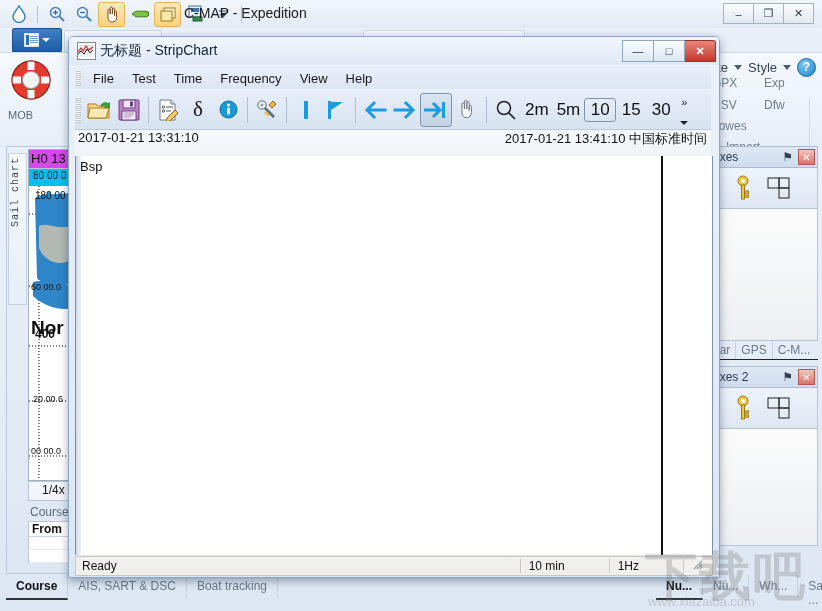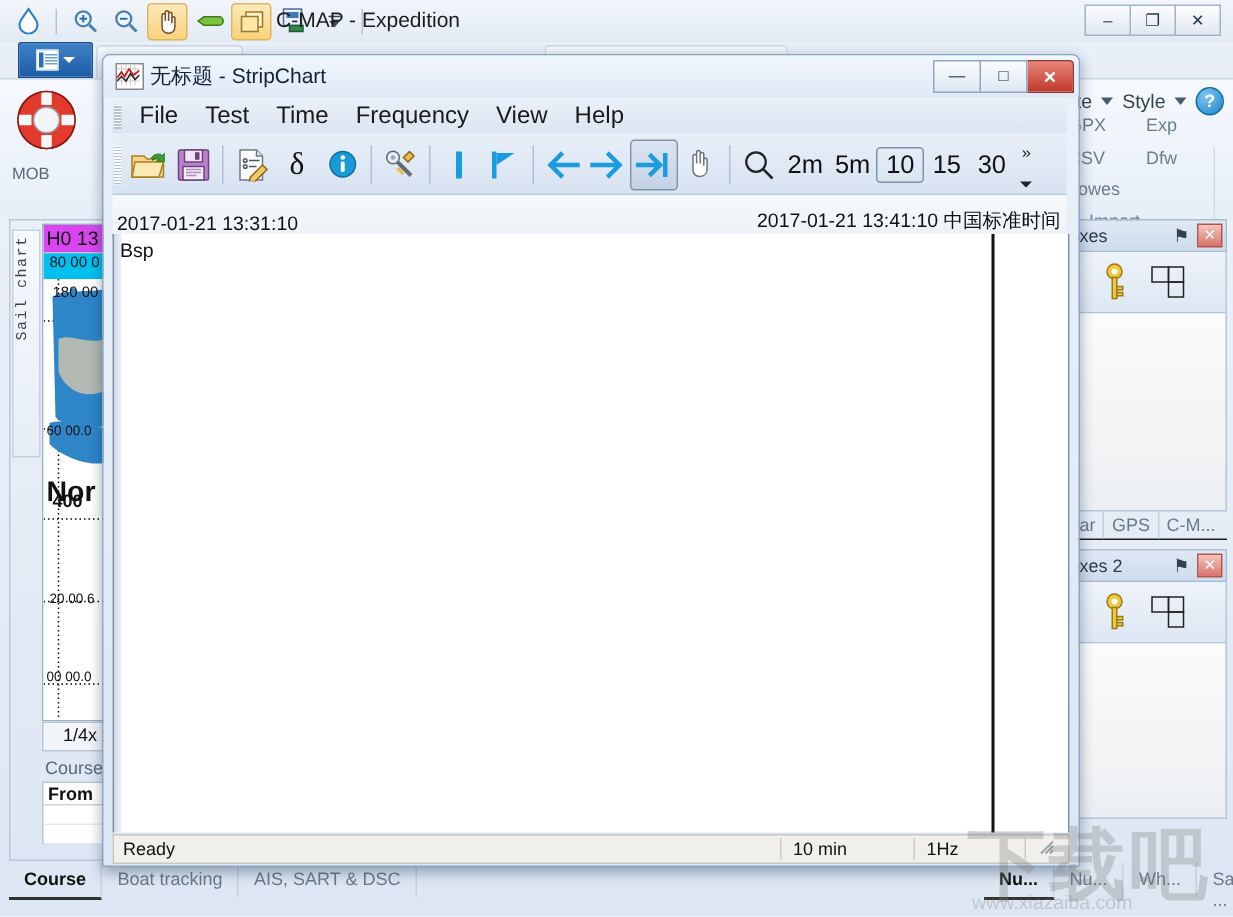--- a/index.html
+++ b/index.html
@@ -112,35 +112,35 @@
   .sc-winbtns{position:absolute;right:3px;top:3px;display:flex;}
   .scb{width:30px;height:20px;border:1px solid #8fa7c1;background:linear-gradient(#fbfdfe,#dde7f3);
     display:flex;align-items:center;justify-content:center;font-size:11px;color:#203040;}
   .scb+.scb{border-left:none;}
   .scb.close{background:linear-gradient(#e8867a,#c0392b);border-color:#93332a;color:#fff;font-weight:bold;
     border-radius:0 3px 0 0;}
   .sc-menubar{position:absolute;left:6px;top:30px;width:636px;height:22px;
     background:linear-gradient(#e8eff9,#dbe5f2);display:flex;align-items:center;}
   .sc-menubar .grip{width:5px;height:16px;margin:0 3px 0 1px;
     background:repeating-linear-gradient(#fff 0 1px,#aab9ca 1px 2px);opacity:.8;}
-  .mi{font-size:16px;color:#1a1a1a;padding:2px 9px;}
+  .mi{font-size:13px;color:#1a1a1a;padding:2px 9px;}
   .sc-toolbar{position:absolute;left:6px;top:53px;width:636px;height:39px;
     background:linear-gradient(#e7eef8,#d8e3f1);border-bottom:1px solid #b9c8da;display:flex;align-items:center;}
   .sc-toolbar .grip{width:5px;height:26px;margin:0 3px 0 1px;
     background:repeating-linear-gradient(#fff 0 1px,#aab9ca 1px 2px);opacity:.8;}
   .tbtn{width:30px;height:32px;display:flex;align-items:center;justify-content:center;border-radius:3px;}
   .tbtn.sel{background:linear-gradient(#dbe5f1,#c3d2e4);border:1px solid #7f94ab;}
   .tsep{width:1px;height:26px;background:#b0c0d2;margin:0 4px;}
   .zbtn{font-size:17px;color:#111;padding:0 4px;min-width:22px;text-align:center;
     font-family:"Liberation Sans",sans-serif;}
   .zbtn.sel{border:1px solid #7f94ab;border-radius:3px;background:linear-gradient(#e9eff7,#d2dde d);padding:1px 4px;}
   .chev{position:absolute;right:2px;top:4px;width:12px;text-align:center;font-size:11px;color:#222;line-height:11px;}
 
   .sc-timerow{position:absolute;left:6px;top:93px;width:636px;height:26px;
-    background:linear-gradient(#f6f9fc,#eef3f9);display:flex;align-items:flex-end;
+    background:linear-gradient(#f6f9fc,#eef3f9);display:flex;align-items:flex-start;
     border-bottom:1px solid #111;}
   .tr-left{font-size:13px;color:#111;padding-left:3px;}
   .tr-right{margin-left:auto;font-size:13px;color:#111;padding-right:4px;}
 
   .sc-plot{position:absolute;left:6px;top:119px;width:636px;height:399px;background:#fff;
     border-left:1px solid #7d8fa3;border-right:1px solid #7d8fa3;}
   .plot-label{position:absolute;left:4px;top:3px;font-size:13px;color:#111;}
   .plot-cursor{position:absolute;top:0;width:2px;height:399px;background:#111;}
   .sc-vscroll{position:absolute;left:0;top:0;width:5px;height:399px;
     background:linear-gradient(to right,#cfd9e6,#eef3f9);}
@@ -294,22 +294,22 @@
         <div class="cp-grid">
           <div class="cp-hdr">From</div>
           <div class="cp-row"></div>
           <div class="cp-row"></div>
         </div>
       </div>
     </div>
 
     <div class="btabs">
       <div class="btab active">Course</div>
+      <div class="btab">AIS, SART &amp; DSC</div>
       <div class="btab">Boat tracking</div>
-      <div class="btab">AIS, SART &amp; DSC</div>
     </div>
 
     <div class="btabs" style="left:656px;">
       <div class="btab active">Nu...</div>
       <div class="btab">Nu...</div>
       <div class="btab">Wh...</div>
       <div class="btab" style="border-right:none;">Sail ...</div>
     </div>
 
     <div class="rdock">

